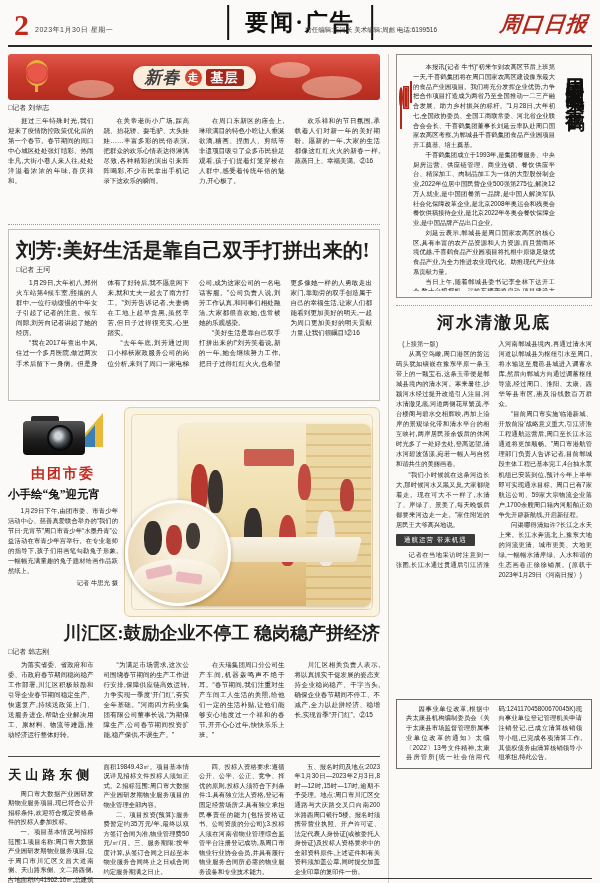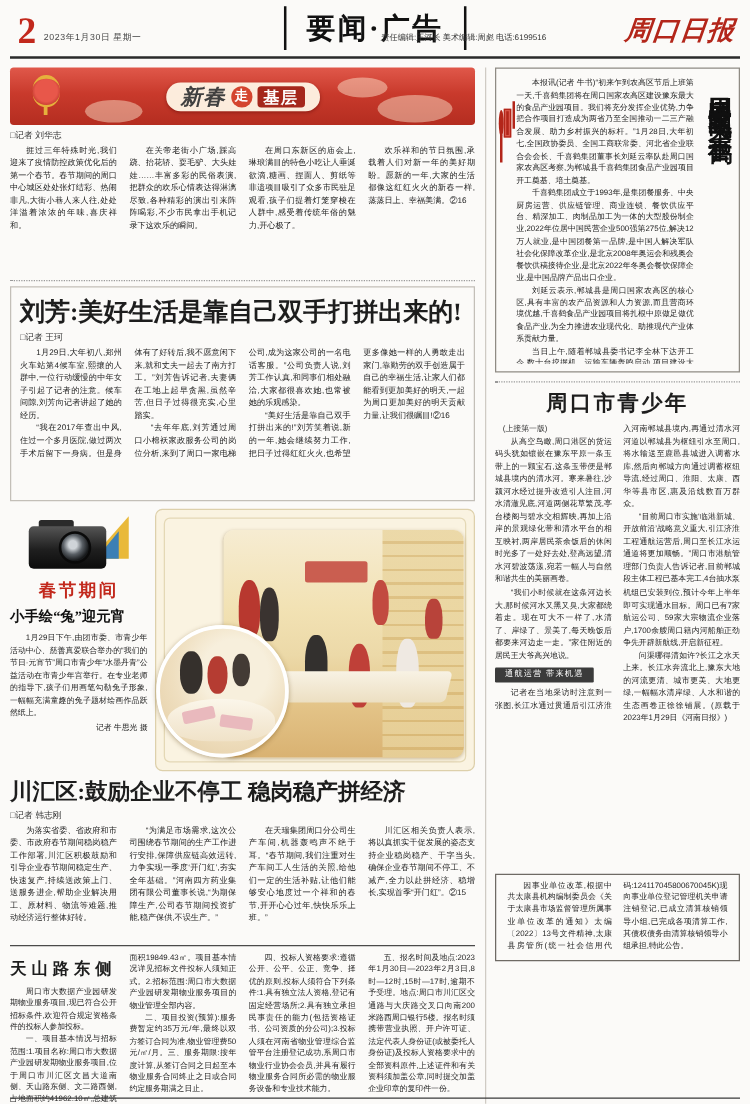--- a/index.html
+++ b/index.html
@@ -57,21 +57,21 @@
     box-shadow:0 1px 3px rgba(80,0,0,.45); }
   .badge .xc { font:900 italic 17px/1 "Liberation Serif",serif; color:#404040; letter-spacing:1px; }
   .badge .zou { font:900 11px/1 "Liberation Serif",serif; color:#fff; background:#d4452f;
     border-radius:50%; padding:3px; }
   .badge .jc { font:900 13px/1 "Liberation Serif",serif; color:#fff; background:#a5271b;
     padding:2px 5px; border-radius:3px; letter-spacing:1px; }
 
   
   .h1 { font:900 25px/1.15 "Liberation Serif",serif; text-align:center; margin:8px 0 2px; letter-spacing:1px; }
   .h2 { font:900 20px/1.15 "Liberation Serif",serif; text-align:left; margin:4px 0 2px; }
-  .h3 { font:900 18px/1.15 "Liberation Serif",serif; text-align:left; margin:6px 0 2px; }
+  .h3 { font:900 18px/1.15 "Liberation Serif",serif; text-align:right; margin:6px 0 2px; }
   .byline { font-size:7px; color:#333; margin:3px 0 3px; }
   .body-cols4 { column-count:4; column-gap:10px; font-size:6.5px; line-height:1.55;
     text-align:justify; color:#222; overflow:hidden; }
   .body-cols4 p, .body-cols1 p, .body-cols2 p { text-indent:2em; margin:0; }
   .b1 { height:102px; }
   .b2 { height:116px; }
   .b3 { height:90px; }
   .dotted-rule { border-top:1px dotted #9a9a9a; margin:6px 0 4px; }
   .boxed { border:1px solid #c3bfb8; padding:5px 7px 6px; margin-top:3px; }
 
@@ -221,21 +221,21 @@
 
       <div class="photo-region">
         <div class="vn-col">
           <div class="camera">
             <span class="tri-y"></span>
             <span class="tri-b"></span>
             <span class="cam-top"></span>
             <span class="cam-body"></span>
             <span class="cam-lens"></span>
           </div>
-          <div class="vn-label">春节期间</div>
+          <div class="vn-label">由团市委</div>
           <div class="vn-title">小手绘“兔”迎元宵</div>
           <div class="vn-body">
             <p>1月29日下午,由团市委、市青少年活动中心、慈善真爱联合举办的“我们的节日·元宵节”周口市青少年“水墨丹青”公益活动在市青少年宫举行。在专业老师的指导下,孩子们用画笔勾勒兔子形象,一幅幅充满童趣的兔子题材绘画作品跃然纸上。</p>
             <span class="vn-credit">记者 牛思光 摄</span>
           </div>
         </div>
         <div class="photo-frame">
           <span class="inner-line"></span>
           <div class="firecracker">
             <span class="fc-line"></span>
@@ -301,21 +301,21 @@
         <div class="qxh-body">
           <p>本报讯(记者 牛书)“初来乍到农高区节后上班第一天,千喜鹤集团将在周口国家农高区建设豫东最大的食品产业园项目。我们将充分发挥企业优势,力争把合作项目打造成为两省乃至全国推动一二三产融合发展、助力乡村振兴的标杆。”1月28日,大年初七,全国政协委员、全国工商联常委、河北省企业联合会会长、千喜鹤集团董事长刘延云率队赴周口国家农高区考察,为郸城县千喜鹤集团食品产业园项目开工奠基、培土奠基。</p>
           <p>千喜鹤集团成立于1993年,是集团餐服务、中央厨房运营、供应链管理、商业连锁、餐饮供应平台、精深加工、肉制品加工为一体的大型股份制企业,2022年位居中国民营企业500强第275位,解决12万人就业,是中国团餐第一品牌,是中国人解决军队社会化保障改革企业,是北京2008年奥运会和残奥会餐饮供稿接待企业,是北京2022年冬奥会餐饮保障企业,是中国品牌产品出口企业。</p>
           <p>刘延云表示,郸城县是周口国家农高区的核心区,具有丰富的农产品资源和人力资源,而且营商环境优越,千喜鹤食品产业园项目将扎根中原做足做优食品产业,为全力推进农业现代化、助推现代产业体系贡献力量。</p>
           <p>当日上午,随着郸城县委书记李全林下达开工令,数十台挖掘机、运输车辆轰鸣启动,项目建设大幕正式拉开。</p>
         </div>
         <div class="qxh-title">周口国家农高区飞来“千喜鹤”</div>
       </div>
 
       <div class="qsh">
-        <div class="qsh-title">周口市青少年</div>
+        <div class="qsh-title">河水清澈见底</div>
         <div class="qsh-body">
           <p class="lead">(上接第一版)</p>
           <p>从高空鸟瞰,周口港区的货运码头犹如镶嵌在豫东平原一条玉带上的一颗宝石,这条玉带便是郸城县境内的清水河。寒来暑往,沙颍河水经过提升改造引人注目,河水清澈见底,河道两侧花草繁茂,亭台楼阁与碧水交相辉映,再加上沿岸的景观绿化带和清水平台的相互映衬,两岸居民茶余饭后的休闲时光多了一处好去处,登高远望,清水河碧波荡漾,宛若一幅人与自然和谐共生的美丽画卷。</p>
           <p>“我们小时候就在这条河边长大,那时候河水又黑又臭,大家都绕着走。现在可大不一样了,水清了、岸绿了、景美了,每天晚饭后都要来河边走一走。”家住附近的居民王大爷高兴地说。</p>
           <div class="subhead">通航运营 带来机遇</div>
           <p>记者在当地采访时注意到一张图,长江水通过贯通后引江济淮入河南郸城县境内,再通过清水河河道以郸城县为枢纽引水至周口,将水输送至鹿邑县城进入调蓄水库,然后向郸城方向通过调蓄枢纽导流,经过周口、淮阳、太康、西华等县市区,惠及沿线数百万群众。</p>
           <p>“目前周口市实施‘临港新城、开放前沿’战略意义重大,引江济淮工程通航运营后,周口至长江水运通道将更加顺畅。”周口市港航管理部门负责人告诉记者,目前郸城段主体工程已基本完工,4台抽水泵机组已安装到位,预计今年上半年即可实现通水目标。周口已有7家航运公司、59家大宗物流企业落户,1700余艘周口籍内河船舶正劲争先开辟新航线,开启新征程。</p>
           <p>问渠哪得清如许?长江之水天上来。长江水奔流北上,豫东大地的河流更清、城市更美、大地更绿,一幅幅水清岸绿、人水和谐的生态画卷正徐徐铺展。(原载于2023年1月29日《河南日报》)</p>
         </div>
       </div>

